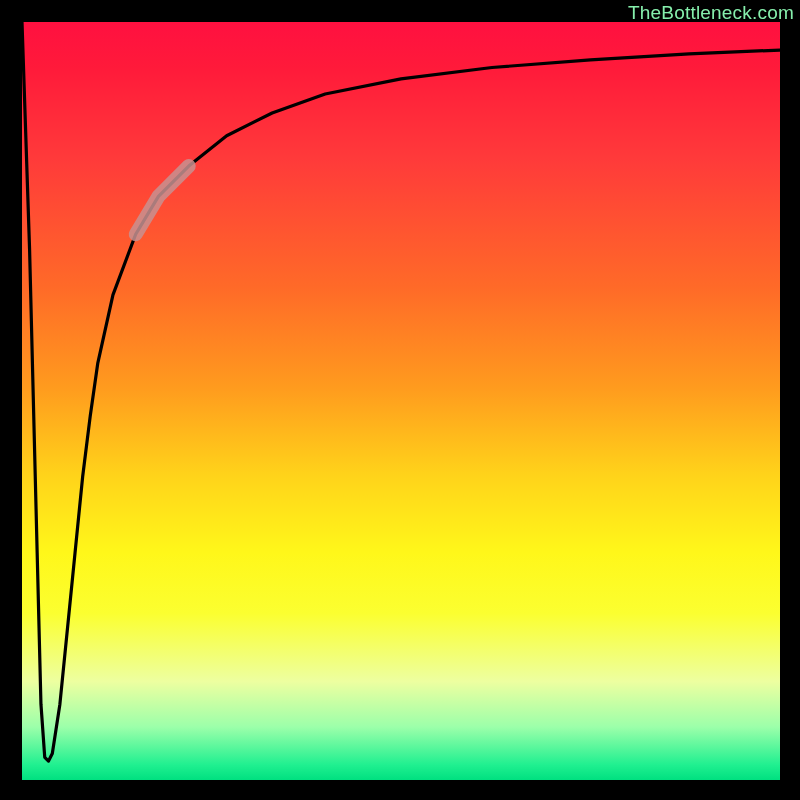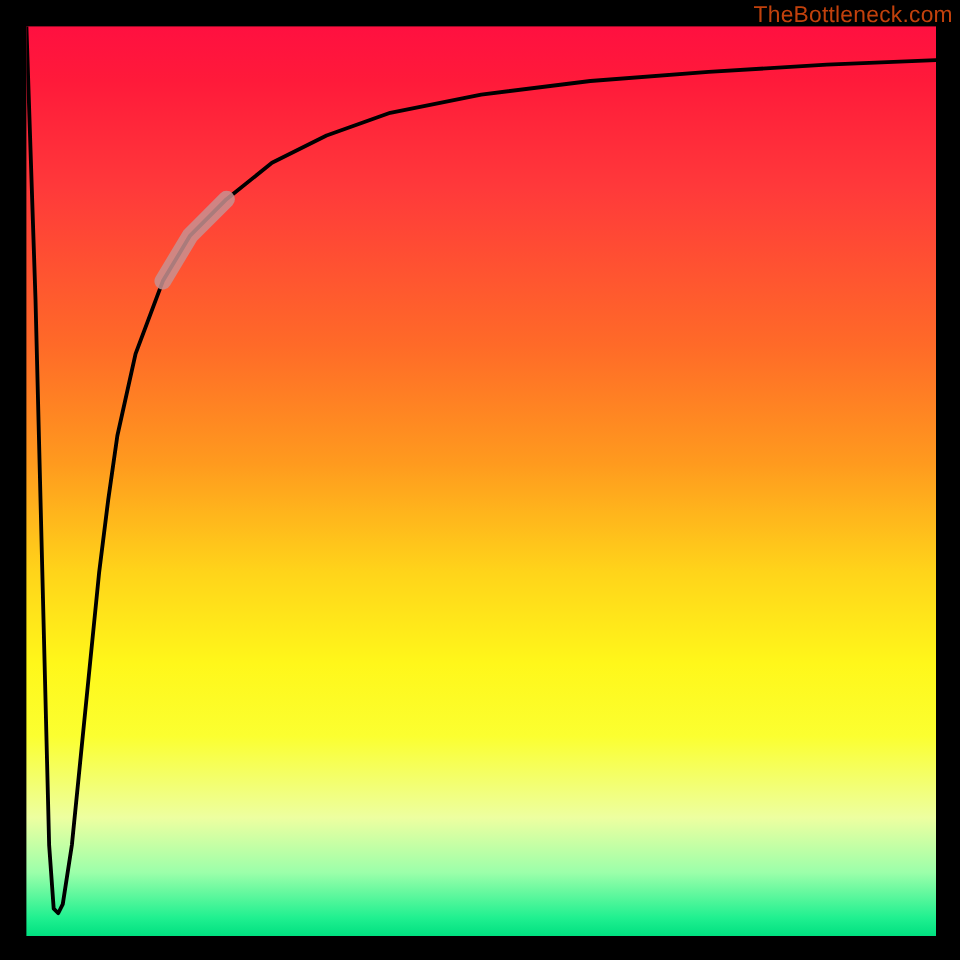--- a/index.html
+++ b/index.html
@@ -38,21 +38,21 @@
       #edffa0 87%,
       #9cffaa 93%,
       #20f090 98%,
       #00e080 100%
     );
   }
   .watermark {
     position: absolute;
     top: 2px;
     right: 6px;
-    color: #c2410c;
+    color: #86efac;
     font-size: 19px;
     font-weight: 500;
     letter-spacing: 0.2px;
     user-select: none;
   }
   svg.curve {
     position: absolute;
     left: 0;
     top: 0;
     width: 758px;

